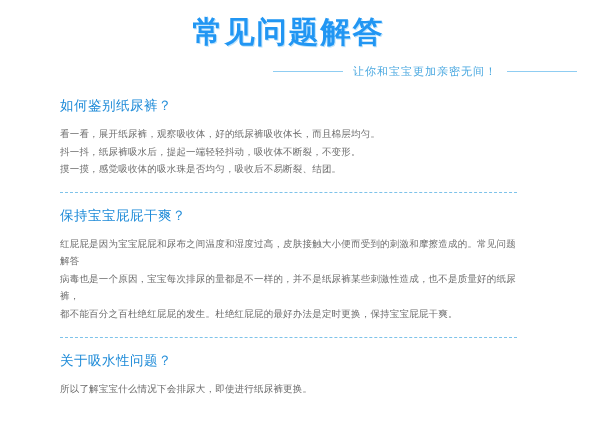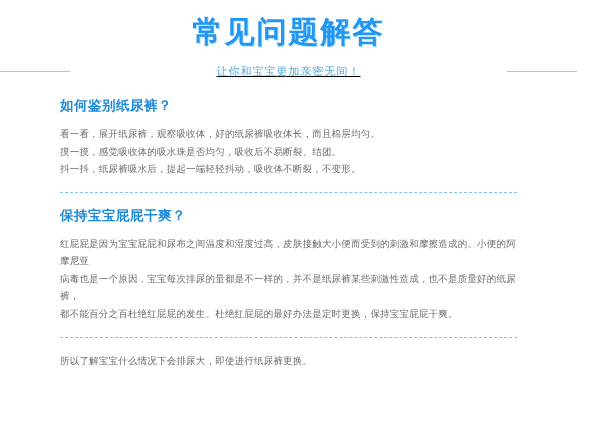--- a/index.html
+++ b/index.html
@@ -31,23 +31,22 @@
     letter-spacing: 2px;
     color: #2196f3;
     line-height: 1.2;
     margin: 0;
     text-shadow: 1px 1px 0 #bfe3fb;
   }
   .subtitle-wrap {
     margin-top: 14px;
     display: flex;
     align-items: center;
-    justify-content: space-between;
+    justify-content: flex-end;
     gap: 10px;
-    text-decoration: underline;
   }
   .sub-line {
     height: 1px;
     width: 70px;
     background: #8fcdf2;
   }
   .subtitle {
     font-size: 11px;
     color: #4aa8e0;
     letter-spacing: 1px;
@@ -55,21 +54,21 @@
   }
   
   .content {
     padding: 18px 60px 0 60px;
   }
   .section {
     margin-bottom: 2px;
   }
   .q-title {
     font-size: 13.5px;
-    font-weight: bold;
+    font-weight: normal;
     color: #1e8bd8;
     margin: 0 0 10px 0;
     letter-spacing: 0.5px;
   }
   .q-body {
     font-size: 9.5px;
     color: #6d6d6d;
     line-height: 1.85;
     letter-spacing: 0.2px;
   }
@@ -96,36 +95,37 @@
       <span class="sub-line"></span>
     </div>
   </div>
 
   <div class="content">
 
     <div class="section">
       <h2 class="q-title">如何鉴别纸尿裤？</h2>
       <div class="q-body">
         <p>看一看，展开纸尿裤，观察吸收体，好的纸尿裤吸收体长，而且棉层均匀。</p>
+        <p>抖一抖，纸尿裤吸水后，提起一端轻轻抖动，吸收体不断裂，不变形。</p>
         <p>摸一摸，感觉吸收体的吸水珠是否均匀，吸收后不易断裂、结团。</p>
-        <p>抖一抖，纸尿裤吸水后，提起一端轻轻抖动，吸收体不断裂，不变形。</p>
       </div>
     </div>
     <hr class="divider">
 
     <div class="section">
       <h2 class="q-title">保持宝宝屁屁干爽？</h2>
       <div class="q-body">
-        <p>红屁屁是因为宝宝屁屁和尿布之间温度和湿度过高，皮肤接触大小便而受到的刺激和摩擦造成的。小便的阿摩尼亚</p>
+        <p>红屁屁是因为宝宝屁屁和尿布之间温度和湿度过高，皮肤接触大小便而受到的刺激和摩擦造成的。常见问题解答</p>
         <p>病毒也是一个原因，宝宝每次排尿的量都是不一样的，并不是纸尿裤某些刺激性造成，也不是质量好的纸尿裤，</p>
         <p>都不能百分之百杜绝红屁屁的发生。杜绝红屁屁的最好办法是定时更换，保持宝宝屁屁干爽。</p>
       </div>
     </div>
     <hr class="divider">
 
     <div class="section">
+      <h2 class="q-title">关于吸水性问题？</h2>
       <div class="q-body">
         <p>所以了解宝宝什么情况下会排尿大，即使进行纸尿裤更换。</p>
       </div>
     </div>
 
   </div>
 </div>
 
 </body></html>

